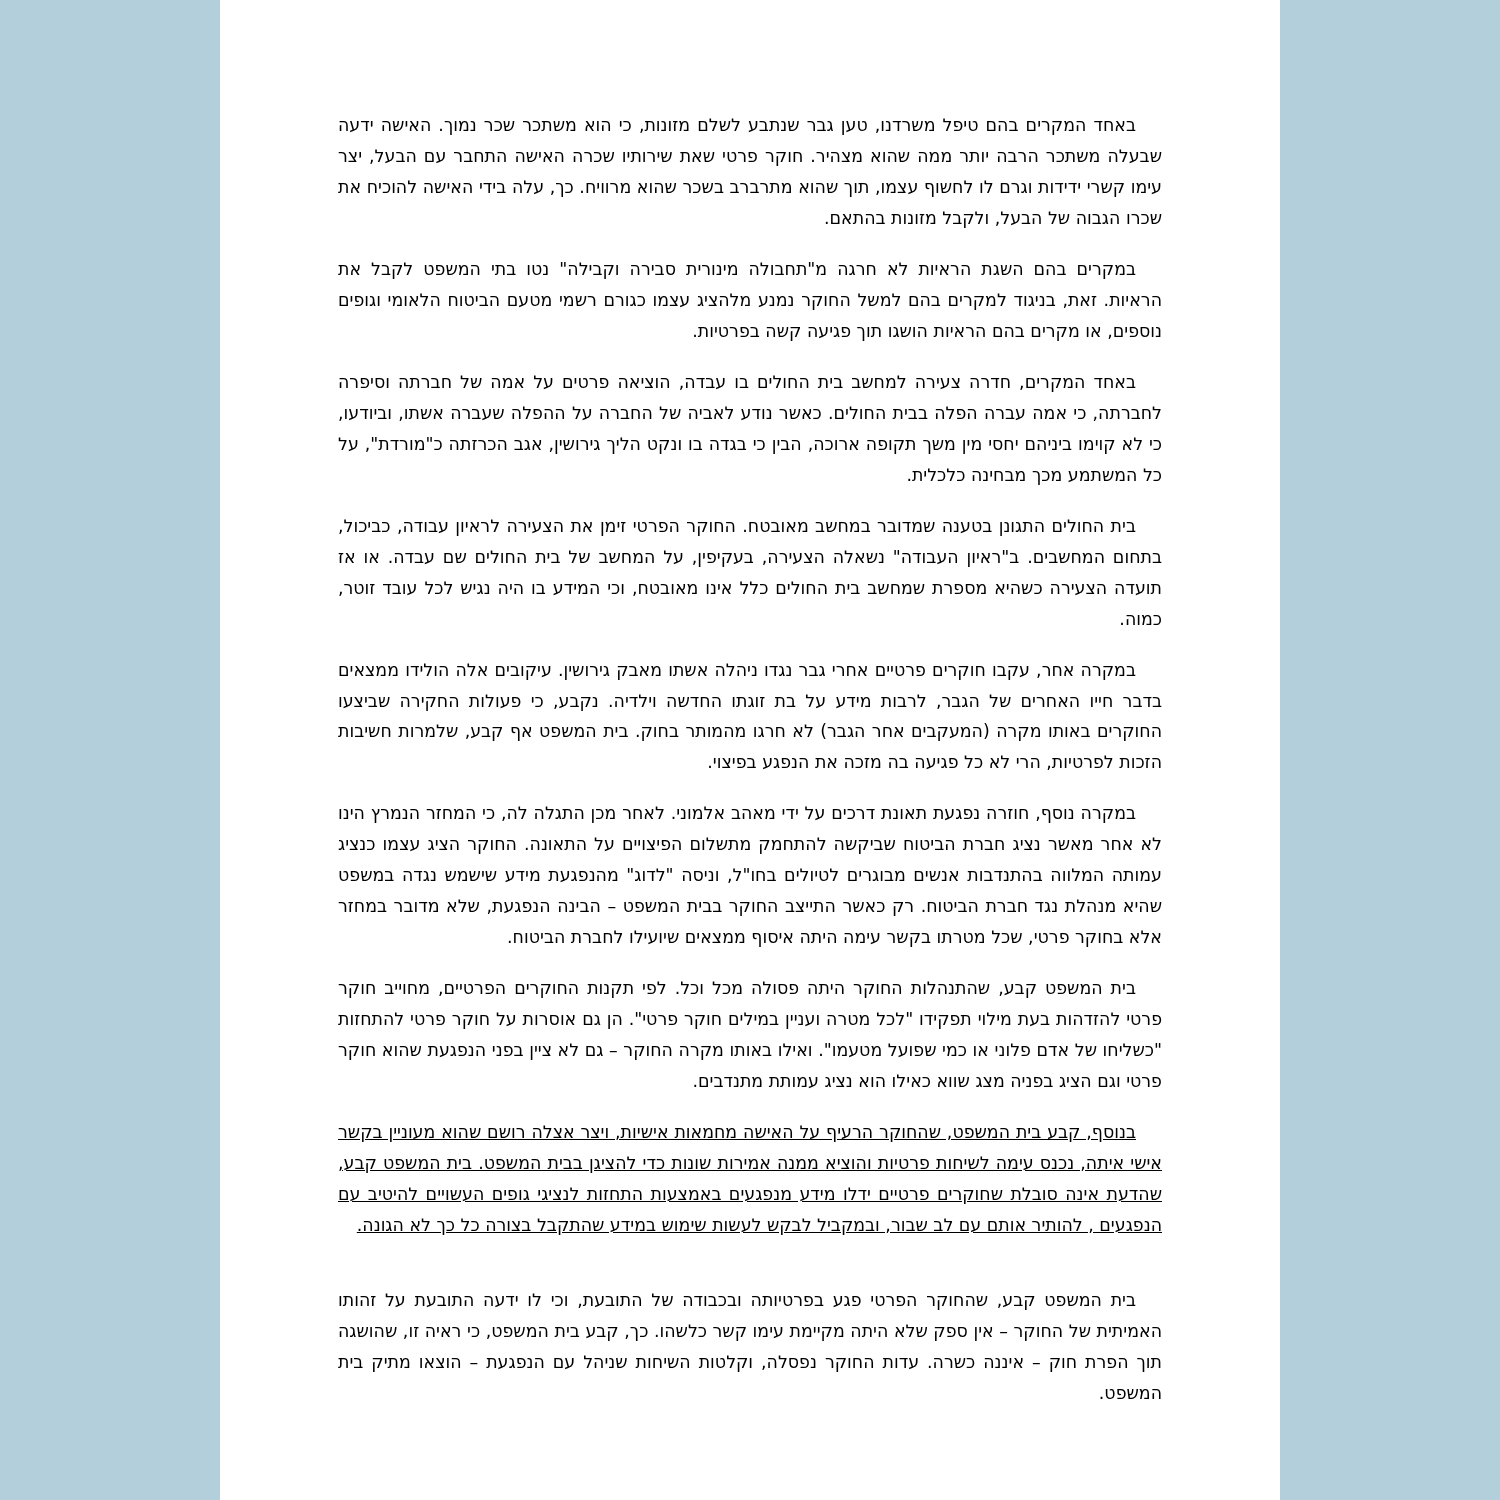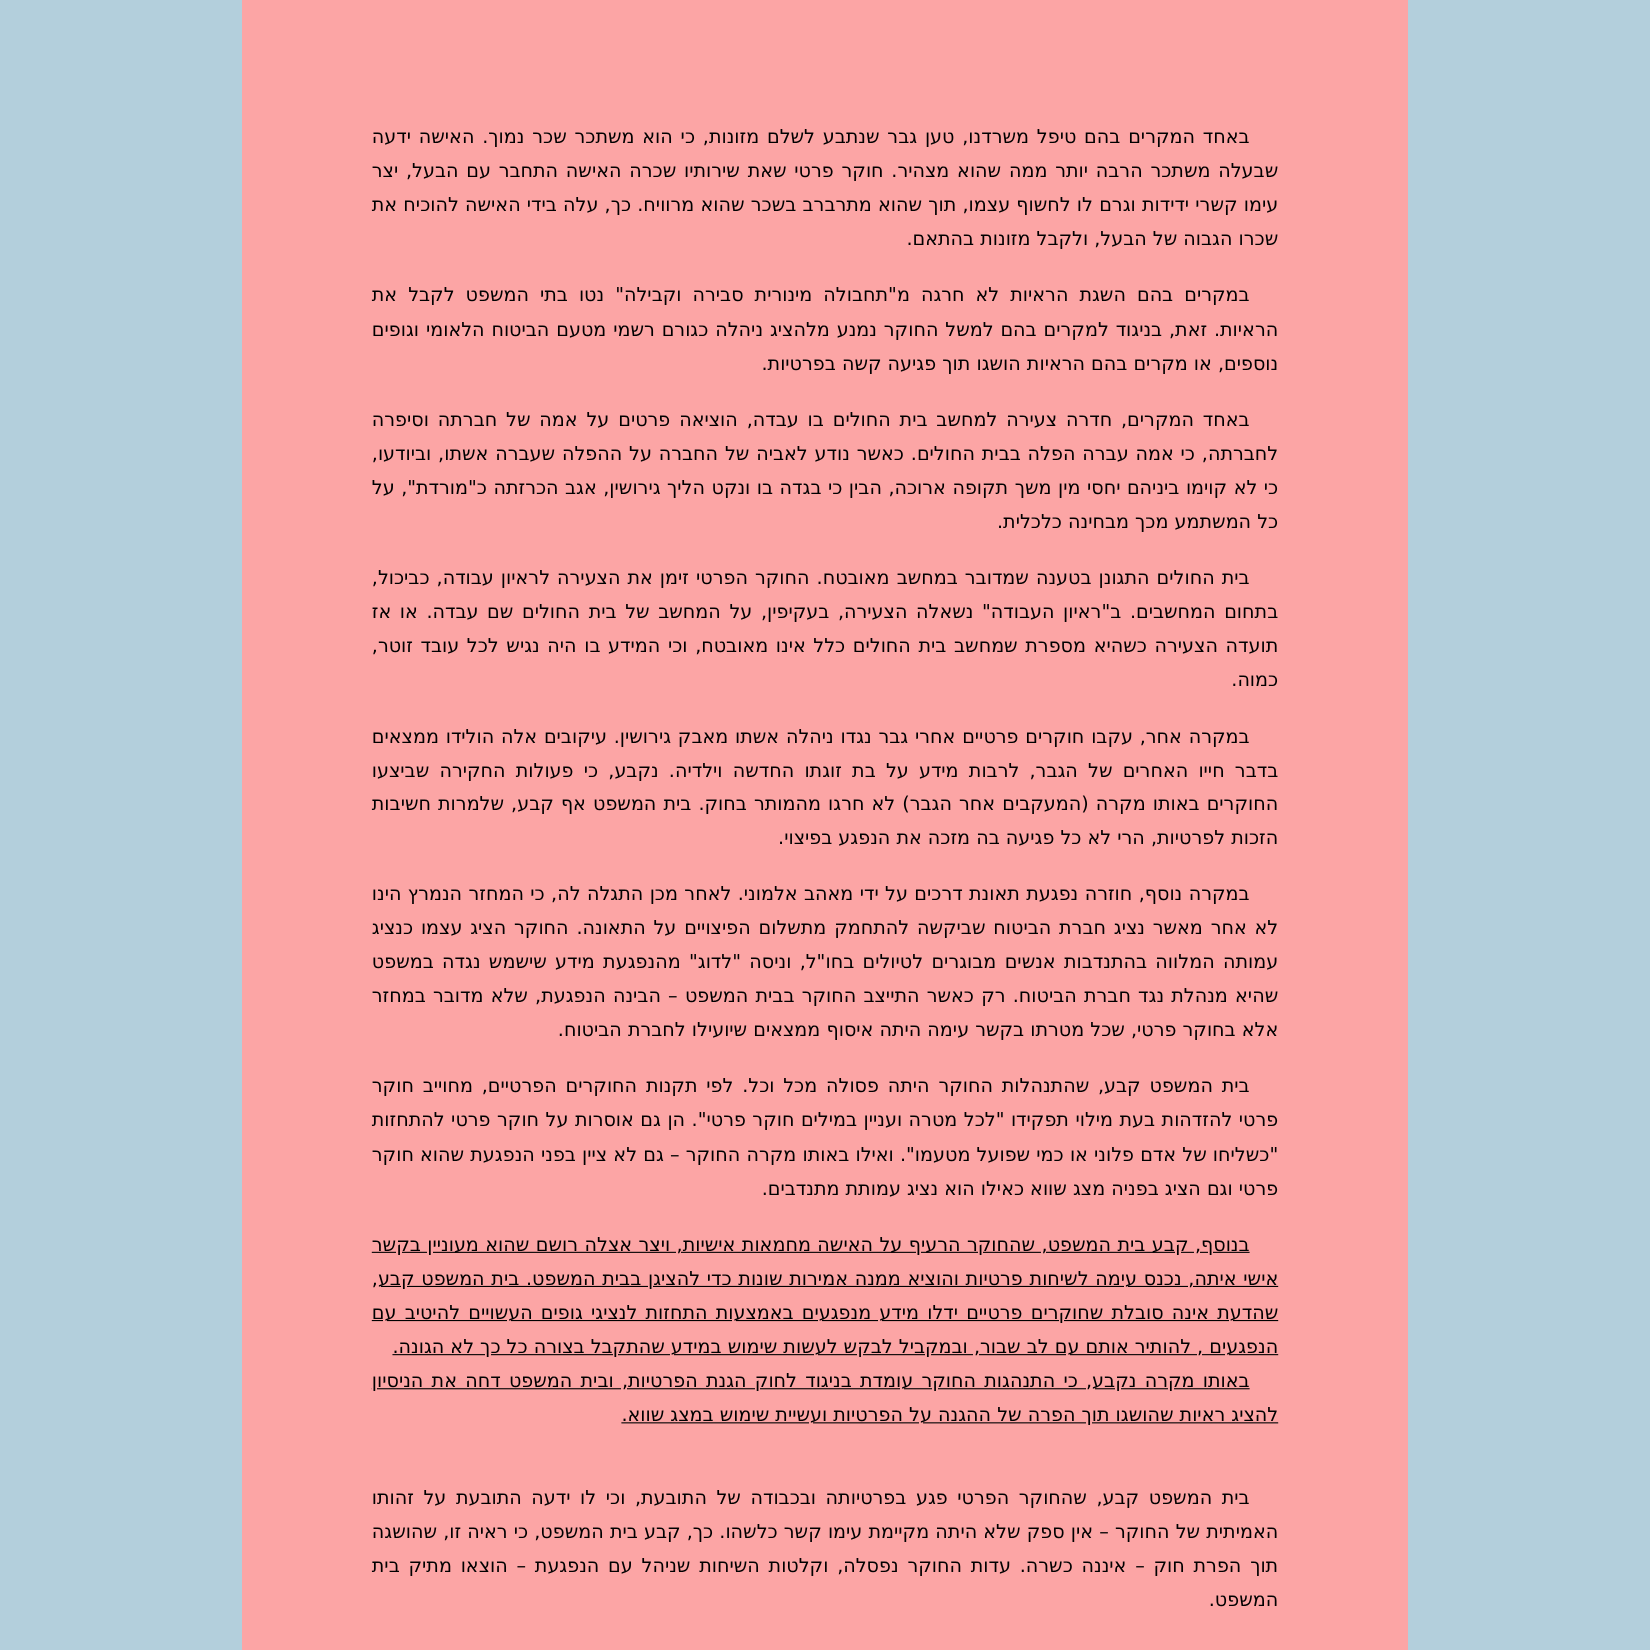--- a/index.html
+++ b/index.html
@@ -12,21 +12,21 @@
     background: #b3cfdc;
     font-family: "DejaVu Sans", sans-serif;
     overflow: hidden;
   }
   .page {
     position: absolute;
     left: 220px;
     top: 0;
     width: 1060px;
     height: 1500px;
-    background: #fca5a5;
+    background: #ffffff;
     box-sizing: border-box;
     padding: 110px 118px 60px 118px;
   }
   .doc-body {
     direction: rtl;
     text-align: justify;
     text-justify: inter-word;
     font-size: 17.4px;
     line-height: 1.78;
     color: #000000;
@@ -44,23 +44,22 @@
     margin-bottom: 0;
     margin-top: 44px;
   }
 </style>
 </head>
 <body>
 
 <div class="page">
   <div class="doc-body">
     <p>באחד המקרים בהם טיפל משרדנו, טען גבר שנתבע לשלם מזונות, כי הוא משתכר שכר נמוך. האישה ידעה שבעלה משתכר הרבה יותר ממה שהוא מצהיר. חוקר פרטי שאת שירותיו שכרה האישה התחבר עם הבעל, יצר עימו קשרי ידידות וגרם לו לחשוף עצמו, תוך שהוא מתרברב בשכר שהוא מרוויח. כך, עלה בידי האישה להוכיח את שכרו הגבוה של הבעל, ולקבל מזונות בהתאם.</p>
-    <p>במקרים בהם השגת הראיות לא חרגה מ"תחבולה מינורית סבירה וקבילה" נטו בתי המשפט לקבל את הראיות. זאת, בניגוד למקרים בהם למשל החוקר נמנע מלהציג ניהלה כגורם רשמי מטעם הביטוח הלאומי וגופים נוספים, או מקרים בהם הראיות הושגו תוך פגיעה קשה בפרטיות.</p>
+    <p>במקרים בהם השגת הראיות לא חרגה מ"תחבולה מינורית סבירה וקבילה" נטו בתי המשפט לקבל את הראיות. זאת, בניגוד למקרים בהם למשל החוקר נמנע מלהציג עצמו כגורם רשמי מטעם הביטוח הלאומי וגופים נוספים, או מקרים בהם הראיות הושגו תוך פגיעה קשה בפרטיות.</p>
     <p>באחד המקרים, חדרה צעירה למחשב בית החולים בו עבדה, הוציאה פרטים על אמה של חברתה וסיפרה לחברתה, כי אמה עברה הפלה בבית החולים. כאשר נודע לאביה של החברה על ההפלה שעברה אשתו, וביודעו, כי לא קוימו ביניהם יחסי מין משך תקופה ארוכה, הבין כי בגדה בו ונקט הליך גירושין, אגב הכרזתה כ"מורדת", על כל המשתמע מכך מבחינה כלכלית.</p>
     <p>בית החולים התגונן בטענה שמדובר במחשב מאובטח. החוקר הפרטי זימן את הצעירה לראיון עבודה, כביכול, בתחום המחשבים. ב"ראיון העבודה" נשאלה הצעירה, בעקיפין, על המחשב של בית החולים שם עבדה. או אז תועדה הצעירה כשהיא מספרת שמחשב בית החולים כלל אינו מאובטח, וכי המידע בו היה נגיש לכל עובד זוטר, כמוה.</p>
     <p>במקרה אחר, עקבו חוקרים פרטיים אחרי גבר נגדו ניהלה אשתו מאבק גירושין. עיקובים אלה הולידו ממצאים בדבר חייו האחרים של הגבר, לרבות מידע על בת זוגתו החדשה וילדיה. נקבע, כי פעולות החקירה שביצעו החוקרים באותו מקרה (המעקבים אחר הגבר) לא חרגו מהמותר בחוק. בית המשפט אף קבע, שלמרות חשיבות הזכות לפרטיות, הרי לא כל פגיעה בה מזכה את הנפגע בפיצוי.</p>
     <p>במקרה נוסף, חוזרה נפגעת תאונת דרכים על ידי מאהב אלמוני. לאחר מכן התגלה לה, כי המחזר הנמרץ הינו לא אחר מאשר נציג חברת הביטוח שביקשה להתחמק מתשלום הפיצויים על התאונה. החוקר הציג עצמו כנציג עמותה המלווה בהתנדבות אנשים מבוגרים לטיולים בחו"ל, וניסה "לדוג" מהנפגעת מידע שישמש נגדה במשפט שהיא מנהלת נגד חברת הביטוח. רק כאשר התייצב החוקר בבית המשפט – הבינה הנפגעת, שלא מדובר במחזר אלא בחוקר פרטי, שכל מטרתו בקשר עימה היתה איסוף ממצאים שיועילו לחברת הביטוח.</p>
     <p>בית המשפט קבע, שהתנהלות החוקר היתה פסולה מכל וכל. לפי תקנות החוקרים הפרטיים, מחוייב חוקר פרטי להזדהות בעת מילוי תפקידו "לכל מטרה ועניין במילים חוקר פרטי". הן גם אוסרות על חוקר פרטי להתחזות "כשליחו של אדם פלוני או כמי שפועל מטעמו". ואילו באותו מקרה החוקר – גם לא ציין בפני הנפגעת שהוא חוקר פרטי וגם הציג בפניה מצג שווא כאילו הוא נציג עמותת מתנדבים.</p>
     <p class="tight">בנוסף, קבע בית המשפט, שהחוקר הרעיף על האישה מחמאות אישיות, ויצר אצלה רושם שהוא מעוניין בקשר אישי איתה, נכנס עימה לשיחות פרטיות והוציא ממנה אמירות שונות כדי להציגן בבית המשפט. בית המשפט קבע, שהדעת אינה סובלת שחוקרים פרטיים ידלו מידע מנפגעים באמצעות התחזות לנציגי גופים העשויים להיטיב עם הנפגעים , להותיר אותם עם לב שבור, ובמקביל לבקש לעשות שימוש במידע שהתקבל בצורה כל כך לא הגונה.</p>
-    <p class="tight">באותו מקרה נקבע, כי התנהגות החוקר עומדת בניגוד לחוק הגנת הפרטיות, ובית המשפט דחה את הניסיון להציג ראיות שהושגו תוך הפרה של ההגנה על הפרטיות ועשיית שימוש במצג שווא.</p>
     <p class="last">בית המשפט קבע, שהחוקר הפרטי פגע בפרטיותה ובכבודה של התובעת, וכי לו ידעה התובעת על זהותו האמיתית של החוקר – אין ספק שלא היתה מקיימת עימו קשר כלשהו. כך, קבע בית המשפט, כי ראיה זו, שהושגה תוך הפרת חוק – איננה כשרה. עדות החוקר נפסלה, וקלטות השיחות שניהל עם הנפגעת – הוצאו מתיק בית המשפט.</p>
   </div>
 </div>
 
 </body></html>

